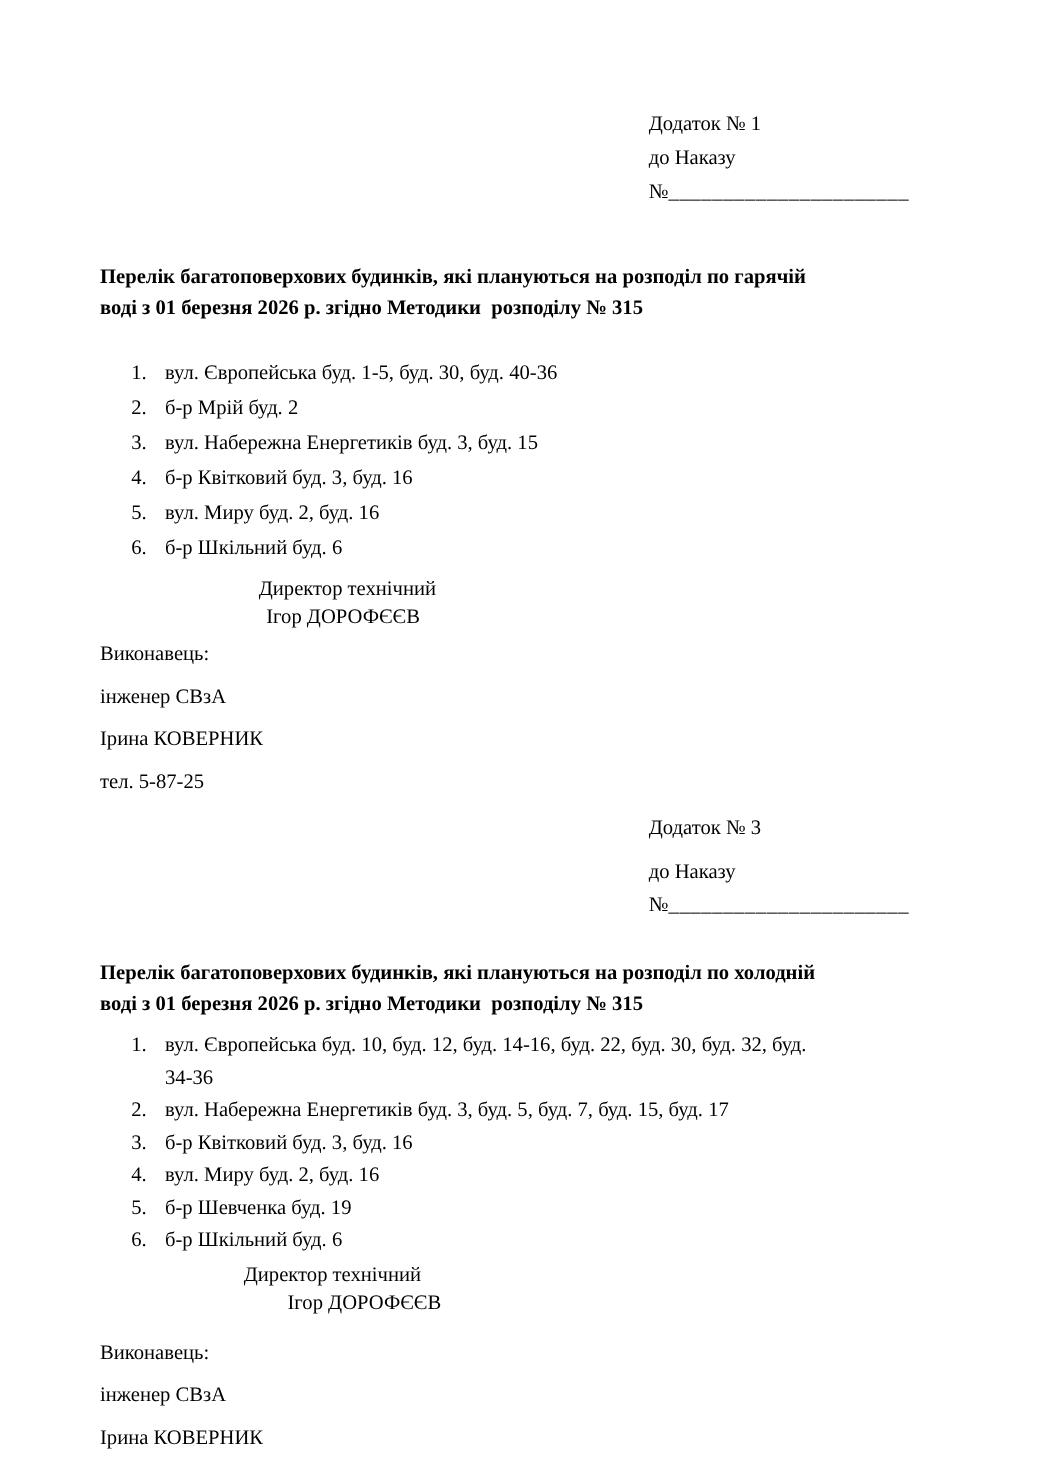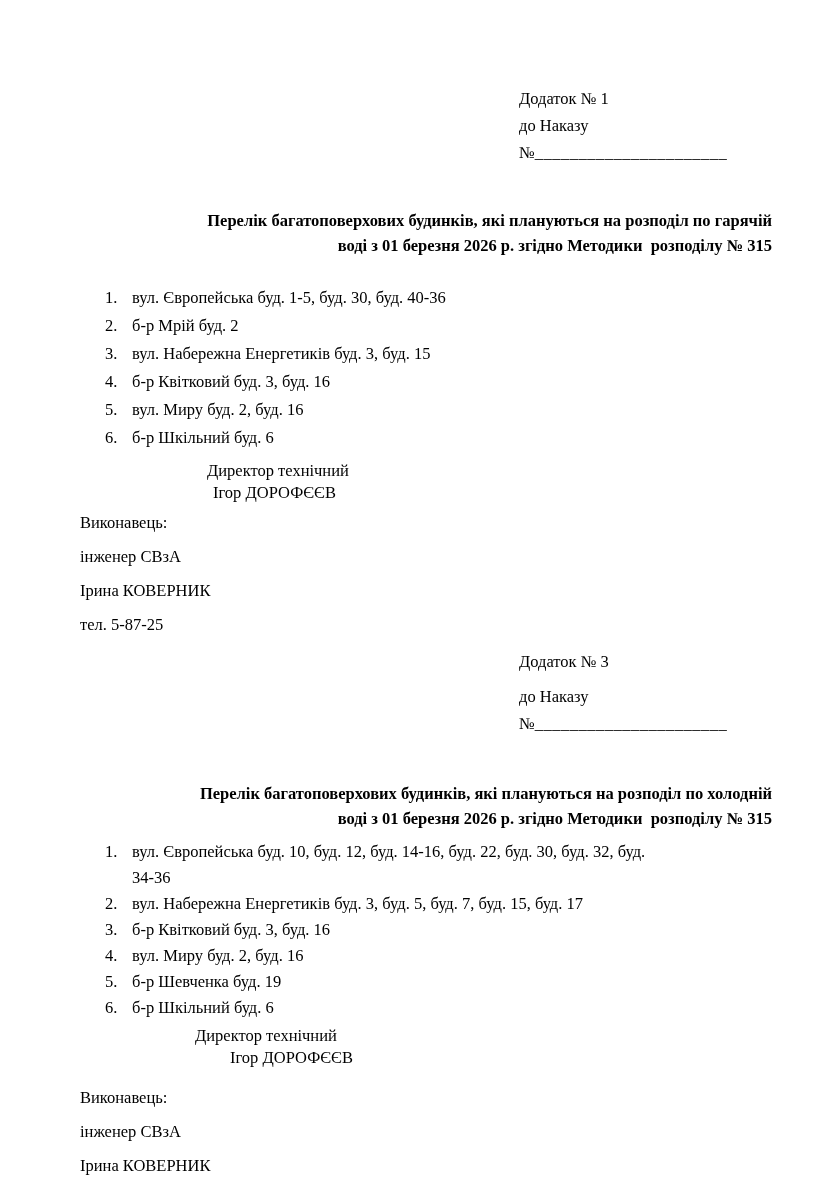--- a/index.html
+++ b/index.html
@@ -18,26 +18,26 @@
     height: 1177px;
     padding: 85px 60px 0 80px;
   }
   .appendix-block { margin-left: 439px; }
   .appendix-line { line-height: 27px; white-space: pre-wrap; }
   .appendix-block.second .appendix-line.order { margin-top: 8px; }
   .order-blank { letter-spacing: 0.5px; }
 
   .section-heading {
     font-weight: bold;
-    text-align: right;
+    text-align: left;
     white-space: pre-wrap;
     line-height: 25px;
   }
   .heading-1 { margin-top: 42px; }
-  .heading-2 { margin-top: 44px; }
+  .heading-2 { margin-top: 28px; }
 
   .address-list { margin-left: 25px; }
   .list-1 { margin-top: 26px; }
   .list-2 { margin-top: 8px; }
   .list-row { display: flex; }
   .list-1 .list-row { line-height: 28px; }
   .list-2 .list-row { line-height: 26px; }
   .list-num { flex: none; width: 27px; }
   .list-text { white-space: pre-wrap; }
 

